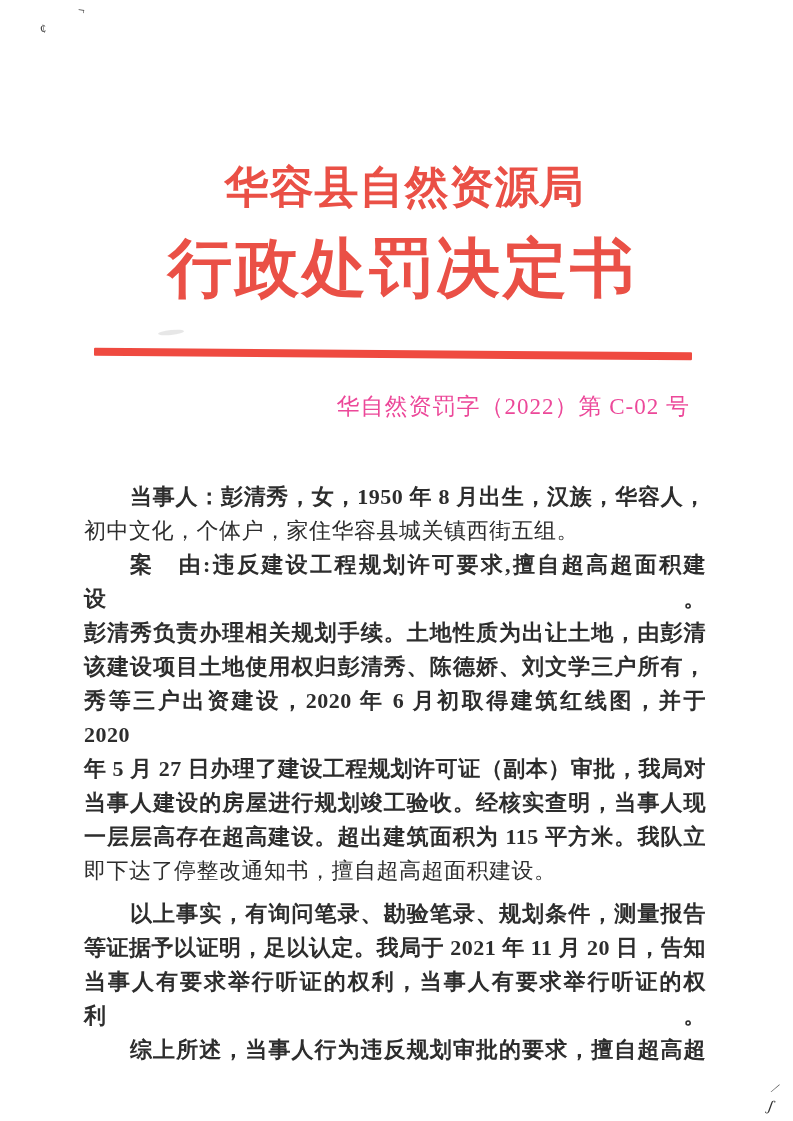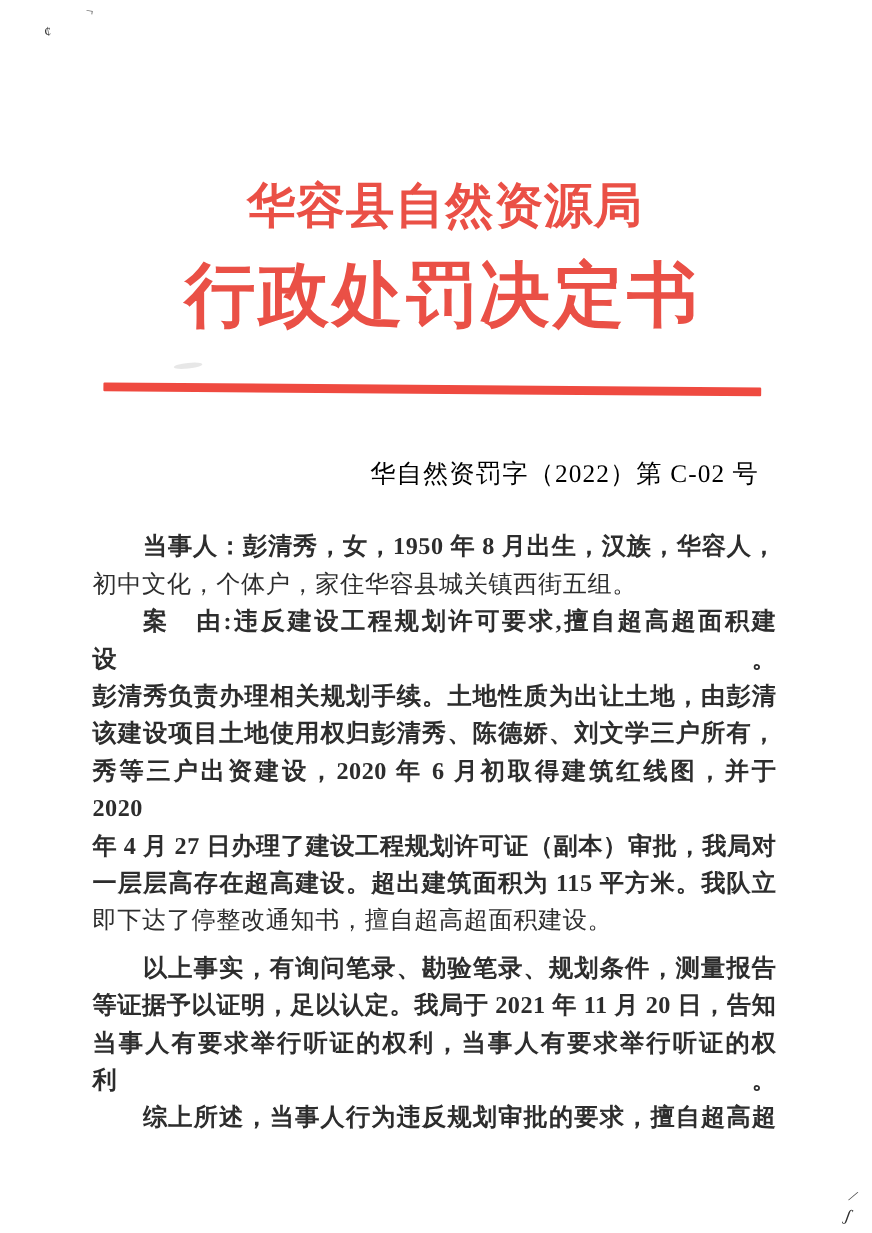--- a/index.html
+++ b/index.html
@@ -71,22 +71,21 @@
     transform: rotate(0.45deg);
   }
 
   .doc-number {
     position: absolute;
     top: 391px; left: 0;
     width: 690px;          
     text-align: right;
     font-size: 23px;
     letter-spacing: 1px;
-    color: #000000;
-    margin-top: 24px;
+    color: #ec4899;
   }
 
   
   .body-text {
     position: absolute;
     top: 480px; left: 84px;
     width: 622px;
     font-size: 22px;
     line-height: 34px;
     color: #2d2d2d;
@@ -119,21 +118,22 @@
 
   <div class="doc-number">华自然资罚字（2022）第 C-02 号</div>
 
   <div class="body-text">
     <div class="line indent fill">当事人：彭清秀，女，1950 年 8 月出生，汉族，华容人，</div>
     <div class="line">初中文化，个体户，家住华容县城关镇西街五组。</div>
     <div class="line indent fill">案　由:违反建设工程规划许可要求,擅自超高超面积建设。</div>
     <div class="line fill">彭清秀负责办理相关规划手续。土地性质为出让土地，由彭清</div>
     <div class="line fill">该建设项目土地使用权归彭清秀、陈德娇、刘文学三户所有，</div>
     <div class="line fill">秀等三户出资建设，2020 年 6 月初取得建筑红线图，并于 2020</div>
-    <div class="line fill">年 4 月 27 日办理了建设工程规划许可证（副本）审批，我局对</div>
+    <div class="line fill">年 5 月 27 日办理了建设工程规划许可证（副本）审批，我局对</div>
+    <div class="line fill">当事人建设的房屋进行规划竣工验收。经核实查明，当事人现</div>
     <div class="line fill">一层层高存在超高建设。超出建筑面积为 115 平方米。我队立</div>
     <div class="line">即下达了停整改通知书，擅自超高超面积建设。</div>
     <div class="line indent fill para-gap">以上事实，有询问笔录、勘验笔录、规划条件，测量报告</div>
     <div class="line fill">等证据予以证明，足以认定。我局于 2021 年 11 月 20 日，告知</div>
     <div class="line fill">当事人有要求举行听证的权利，当事人有要求举行听证的权利。</div>
     <div class="line indent fill">综上所述，当事人行为违反规划审批的要求，擅自超高超</div>
   </div>
 
 </div>
 

